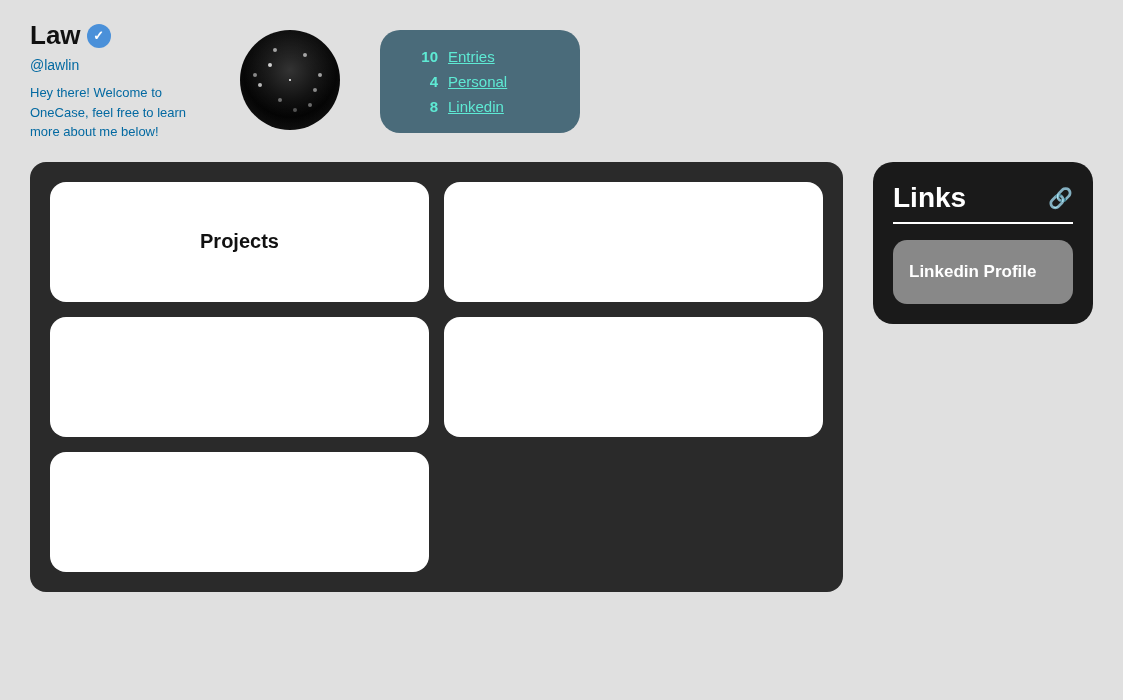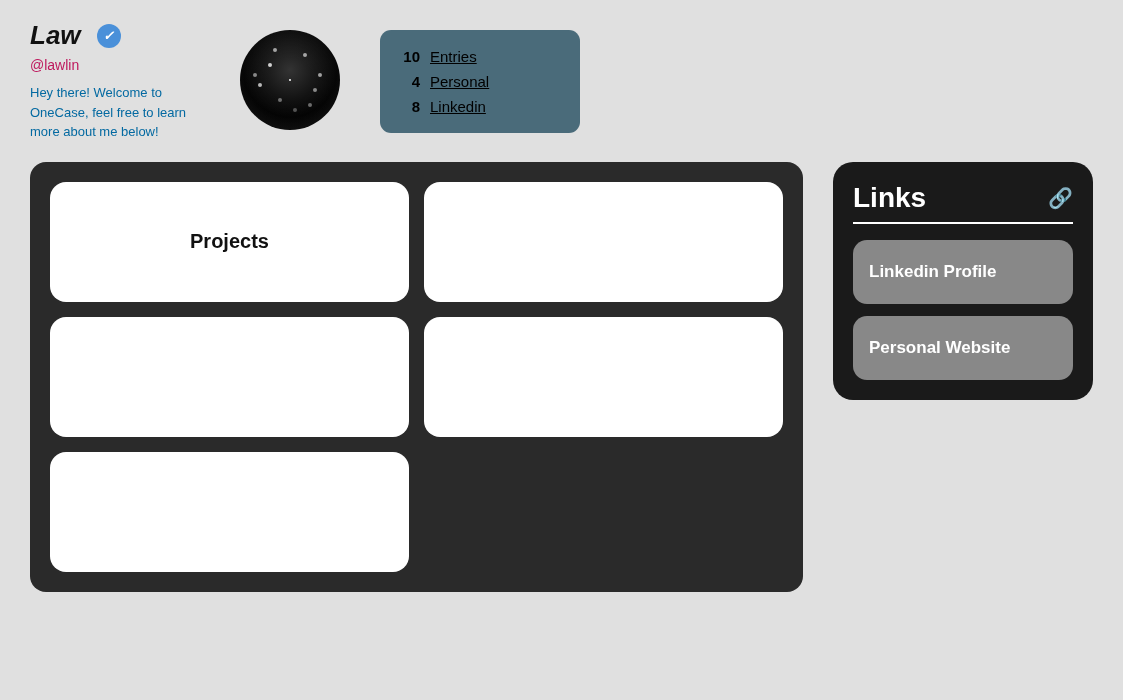--- a/index.html
+++ b/index.html
@@ -21,43 +21,42 @@
 
     .profile-info {
       display: flex;
       flex-direction: column;
       gap: 6px;
     }
 
     .profile-name {
       display: flex;
       align-items: center;
-      gap: 16px;
+      gap: 6px;
       font-size: 26px;
       font-weight: 800;
       color: #111;
-      font-style: italic;
     }
 
     .verified-icon {
       width: 24px;
       height: 24px;
       background: #4a90d9;
       border-radius: 50%;
       display: inline-flex;
       align-items: center;
       justify-content: center;
       color: white;
       font-size: 13px;
       font-weight: bold;
     }
 
     .profile-handle {
       font-size: 14px;
-      color: #be185d;
+      color: #0369a1;
       font-weight: 500;
     }
 
     .profile-bio {
       font-size: 13px;
       color: #0369a1;
       max-width: 170px;
       line-height: 1.5;
       margin-top: 4px;
     }
@@ -100,23 +99,23 @@
         -10px 20px 0 1px rgba(255,255,255,0.4),
         30px -5px 0 1px rgba(255,255,255,0.6),
         5px 30px 0 1px rgba(255,255,255,0.3),
         -35px -5px 0 1px rgba(255,255,255,0.5),
         20px 25px 0 1px rgba(255,255,255,0.4),
         -15px -30px 0 1px rgba(255,255,255,0.6);
     }
 
     .stats-box {
       background: #4a6b7a;
-      border-radius: 11px;
-      padding: 18px 20px;
-      color: #000000;
+      border-radius: 20px;
+      padding: 18px 38px;
+      color: #5eead4;
       min-width: 200px;
       margin-top: 10px;
     }
 
     .stat-row {
       display: flex;
       align-items: center;
       gap: 10px;
       margin-bottom: 8px;
     }
@@ -172,21 +171,21 @@
       font-size: 20px;
       font-weight: 800;
       color: #111;
     }
 
     
     .links-panel {
       background: #1a1a1a;
       border-radius: 20px;
       padding: 20px;
-      width: 260px;
+      width: 220px;
       flex-shrink: 0;
     }
 
     .links-header {
       display: flex;
       align-items: center;
       justify-content: space-between;
       margin-bottom: 8px;
     }
 
@@ -289,17 +288,14 @@
   <div class="links-panel">
     <div class="links-header">
       <span class="links-title">Links</span>
       <span class="link-icon">🔗</span>
     </div>
     <hr class="links-divider">
 
     <div class="link-button">
       <span class="link-button-text">Linkedin Profile</span>
     </div>
-    <div class="link-button">
-      <span class="link-button-text">Personal Website</span>
-    </div>
   </div>
 </div>
 
 </body></html>

